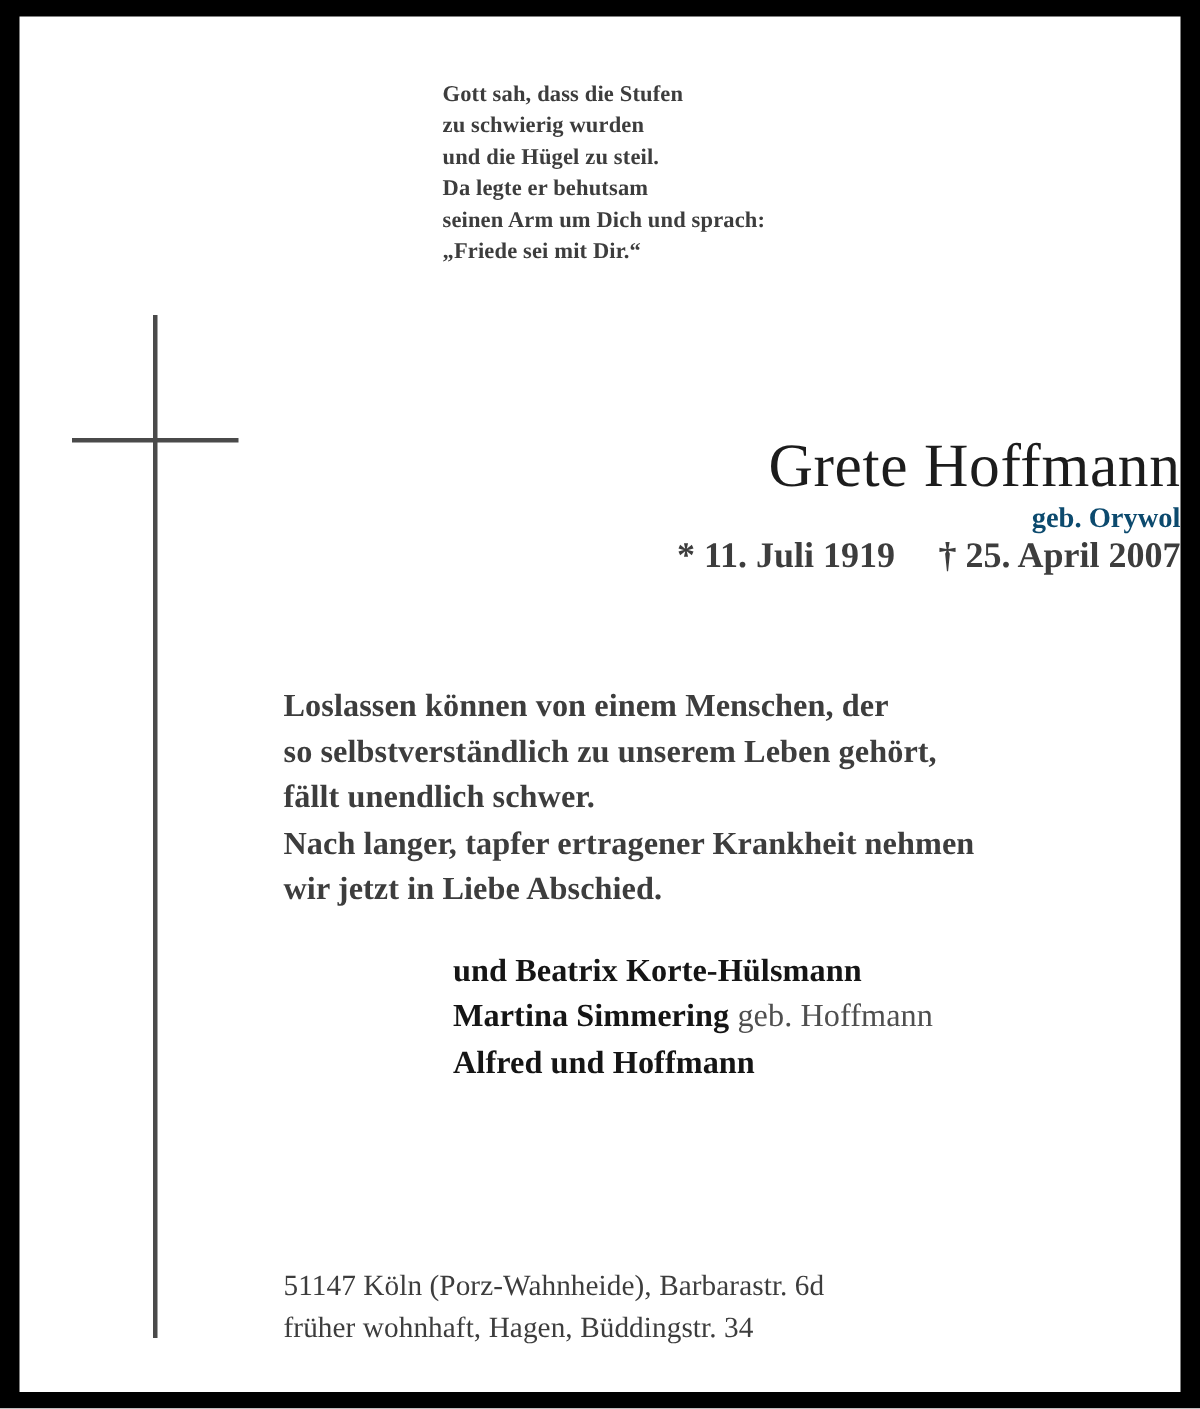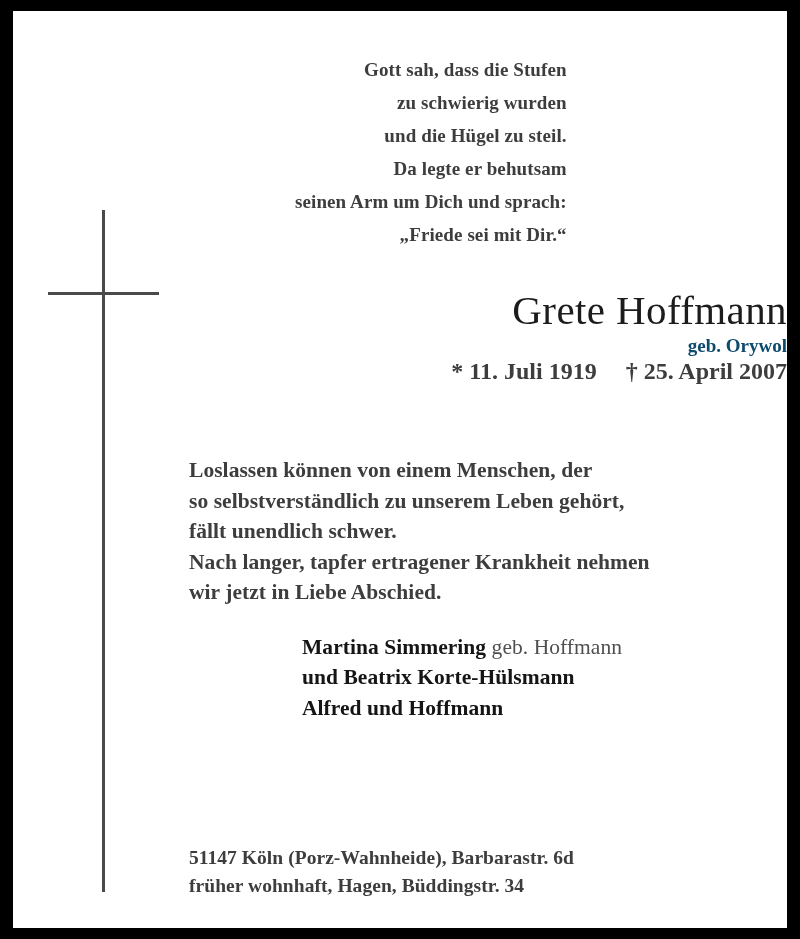--- a/index.html
+++ b/index.html
@@ -63,26 +63,25 @@
     position: relative;
     width: 100%;
     height: 100%;
   }
 
   .verse {
     position: absolute;
     left: 282px;
     top: 42px;
     color: #3d3d3d;
-    font-size: 19px;
-    font-weight: bold;
-    line-height: 33px;
+    font-size: 15px;
+    font-weight: bold;
+    line-height: 21px;
     letter-spacing: 0.1px;
     white-space: pre-line;
-    text-align: right;
   }
 
   .name-block {
     position: absolute;
     left: 0;
     right: 0;
     top: 276px;
     text-align: right;
   }
   .deceased-name {
@@ -143,21 +142,21 @@
     color: #4f4f4f;
     font-weight: normal;
   }
 
   .address-block {
     position: absolute;
     left: 176px;
     top: 833px;
     color: #3d3d3d;
     font-size: 19.5px;
-    font-weight: bold;
+    font-weight: normal;
     line-height: 27.5px;
     letter-spacing: 0.05px;
     white-space: pre-line;
   }
 </style>
 </head>
 <body>
 
 <div class="notice-frame">
   <div class="notice-inner">
@@ -189,24 +188,24 @@
       </div>
 
       <div class="farewell">Loslassen können von einem Menschen, der
 so selbstverständlich zu unserem Leben gehört,
 fällt unendlich schwer.
 Nach langer, tapfer ertragener Krankheit nehmen
 wir jetzt in Liebe Abschied.</div>
 
       <div class="family-block">
         <div class="family-line">
+          <span>und Beatrix Korte-Hülsmann</span><span class="soft"></span>
+        </div>
+        <div class="family-line">
           <span>Martina Simmering</span><span class="soft"> geb. Hoffmann</span>
-        </div>
-        <div class="family-line">
-          <span>und Beatrix Korte-Hülsmann</span><span class="soft"></span>
         </div>
         <div class="family-line">
           <span>Alfred und Hoffmann</span><span class="soft"></span>
         </div>
       </div>
 
       <div class="address-block">51147 Köln (Porz-Wahnheide), Barbarastr. 6d
 früher wohnhaft, Hagen, Büddingstr. 34</div>
 
     </div>

